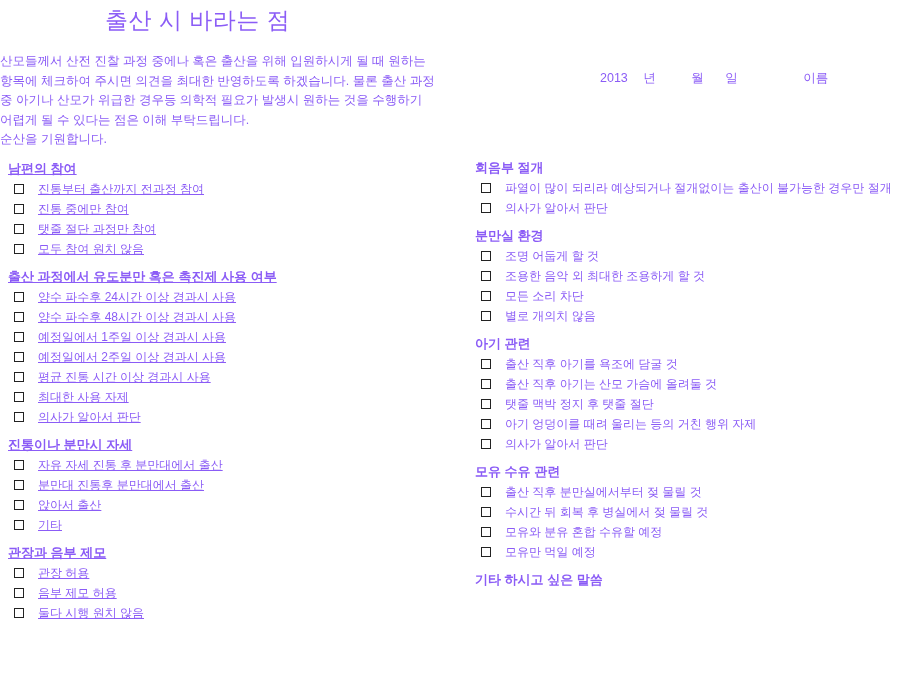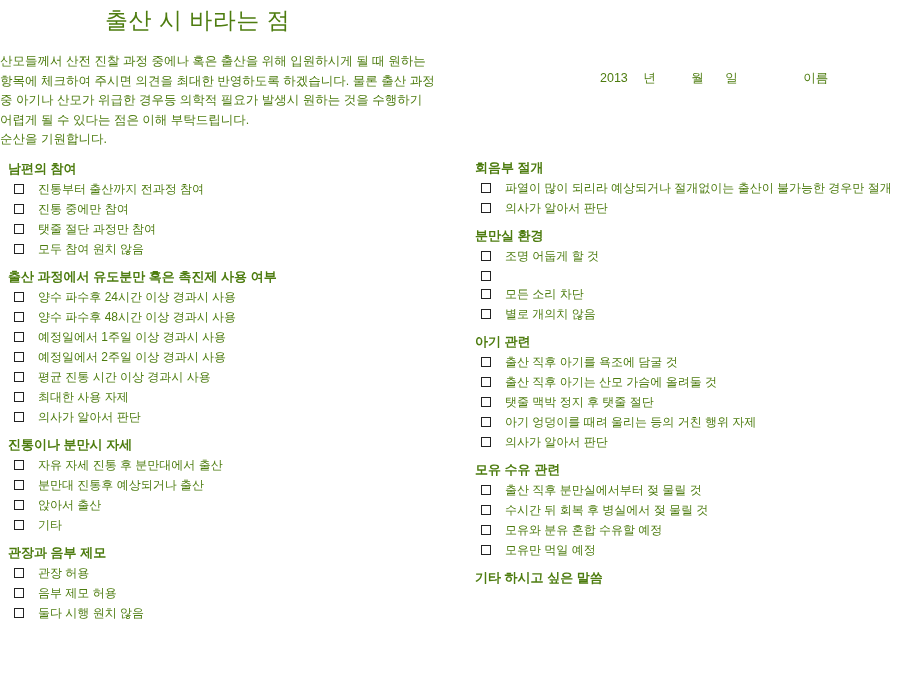--- a/index.html
+++ b/index.html
@@ -1,21 +1,21 @@
 <!DOCTYPE html>
 <html><head>
 <meta charset="utf-8">
 <style>
   html, body { margin: 0; padding: 0; background: #ffffff; }
   .page {
     position: relative;
     width: 914px;
     height: 624px;
     background: #ffffff;
-    color: #4d7c0f;
+    color: #8b5cf6;
     font-family: "Liberation Sans", "DejaVu Sans", sans-serif;
     overflow: hidden;
     border-radius: 27px;
   }
   .title {
     position: absolute;
     left: 105px;
     top: 5px;
     font-size: 23px;
     line-height: 30px;
@@ -37,21 +37,21 @@
     left: 600px;
     top: 70px;
     font-size: 12.5px;
     white-space: nowrap;
   }
   .date-line .year   { margin-right: 12px; }
   .date-line .ylab   { margin-right: 32px; }
   .date-line .mlab   { margin-right: 18px; }
   .date-line .dlab   { margin-right: 62px; }
   .col { position: absolute; }
-  .col-left  { left: 8px;   top: 161px; width: 458px; }
+  .col-left  { left: 8px;   top: 161px; width: 458px; text-decoration: underline; }
   .col-right { left: 475px; top: 160px; width: 436px; }
   .section { margin-bottom: 13px; }
   .sec-heading {
     font-size: 13px;
     font-weight: 700;
     line-height: 15px;
     margin-bottom: 7px;
     white-space: nowrap;
   }
   .item {
@@ -150,21 +150,21 @@
     </div>
 
     <div class="section">
       <div class="sec-heading">진통이나 분만시 자세</div>
       <div class="item">
         <span class="cb"></span>
         <span>자유 자세 진통 후 분만대에서 출산</span>
       </div>
       <div class="item">
         <span class="cb"></span>
-        <span>분만대 진통후 예상되거나 출산</span>
+        <span>분만대 진통후 분만대에서 출산</span>
       </div>
       <div class="item">
         <span class="cb"></span>
         <span>앉아서 출산</span>
       </div>
       <div class="item">
         <span class="cb"></span>
         <span>기타</span>
       </div>
     </div>
@@ -202,20 +202,21 @@
     </div>
 
     <div class="section">
       <div class="sec-heading">분만실 환경</div>
       <div class="item">
         <span class="cb"></span>
         <span>조명 어둡게 할 것</span>
       </div>
       <div class="item">
         <span class="cb"></span>
+        <span>조용한 음악 외 최대한 조용하게 할 것</span>
       </div>
       <div class="item">
         <span class="cb"></span>
         <span>모든 소리 차단</span>
       </div>
       <div class="item">
         <span class="cb"></span>
         <span>별로 개의치 않음</span>
       </div>
     </div>

